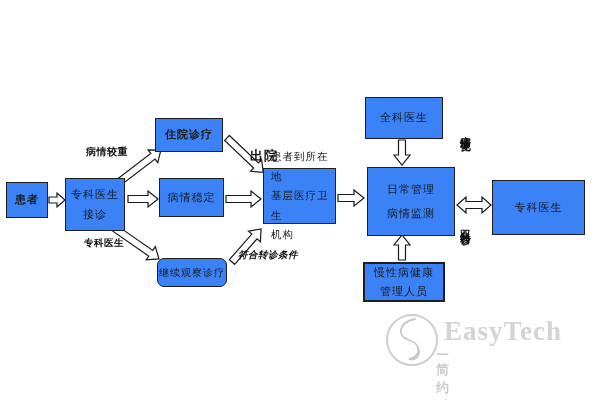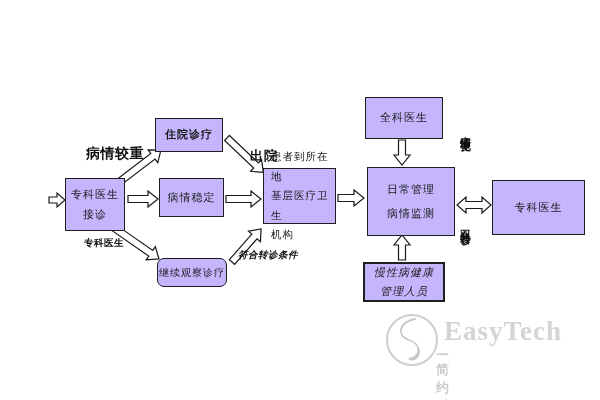--- a/index.html
+++ b/index.html
@@ -3,27 +3,27 @@
 <meta charset="utf-8">
 <style>
   html,body{margin:0;padding:0;background:#ffffff;}
   .canvas{
     position:relative;width:600px;height:400px;background:#ffffff;overflow:hidden;
     font-family:"DejaVu Sans","Liberation Sans",sans-serif;color:#1a1a1a;
   }
   .arrow-layer{position:absolute;left:0;top:0;width:600px;height:400px;z-index:1;}
   .arrow-layer polygon{fill:#ffffff;stroke:#1a1a1a;stroke-width:1.2;stroke-linejoin:miter;}
   .node{
-    position:absolute;z-index:2;background:#c4b5fd;border:1.5px solid #1f1f1f;
+    position:absolute;z-index:2;background:#3b82f6;border:1.5px solid #1f1f1f;
     display:flex;align-items:center;justify-content:center;text-align:center;
     font-size:11px;line-height:1.75;box-sizing:border-box;letter-spacing:1px;
   }
   .node span{white-space:pre-line;}
   .node.bold{font-weight:700;}
-  .node.thick{border-width:2px;font-style:italic;}
+  .node.thick{border-width:2px;}
   .node.left-align{justify-content:flex-start;text-align:left;padding-left:7px;}
   .edge-label{
     position:absolute;z-index:3;font-weight:700;color:#0d0d0d;
     font-size:9.5px;letter-spacing:0.5px;white-space:nowrap;
   }
   .edge-label.big{font-size:13px;letter-spacing:1px;}
   .edge-label.vertical{
     writing-mode:vertical-rl;text-orientation:upright;
     font-size:10.5px;letter-spacing:2px;white-space:normal;
   }
@@ -64,20 +64,23 @@
 
     <polygon points="338,194.5 354,194.5 354,190 364,198 354,206 354,201.5 338,201.5"></polygon>
 
     <polygon points="398.5,140 398.5,155 394,155 402,165 410,155 405.5,155 405.5,140"></polygon>
 
     <polygon points="398.5,260 398.5,245 394,245 402,235 410,245 405.5,245 405.5,260"></polygon>
 
     <polygon points="457,205 466,197 466,201.5 482,201.5 482,197 491,205 482,213 482,208.5 466,208.5 466,213"></polygon>
   </svg>
 
+  <div class="node bold" style="left:6px;top:182px;width:42px;height:36px;">
+    <span>患者</span>
+  </div>
 
   <div class="node" style="left:65px;top:178px;width:60px;height:53px;">
     <span>专科医生
 接诊</span>
   </div>
 
   <div class="node" style="left:155px;top:118px;width:68px;height:34px;font-weight:bold;">
     <span>住院诊疗</span>
   </div>
 
@@ -106,21 +109,21 @@
 
   <div class="node thick" style="left:363px;top:262px;width:82px;height:40px;">
     <span>慢性病健康
 管理人员</span>
   </div>
 
   <div class="node" style="left:492px;top:180px;width:93px;height:55px;">
     <span>专科医生</span>
   </div>
 
-  <div class="edge-label" style="left:86px;top:145px;font-size:14px;">病情较重</div>
+  <div class="edge-label" style="left:86px;top:145px;font-size:10px;">病情较重</div>
 
   <div class="edge-label" style="left:84px;top:237px;">专科医生</div>
 
   <div class="edge-label big" style="left:250px;top:128px;margin-top:19px;">出院</div>
 
   <div class="edge-label" style="left:238px;top:249px;font-style:italic;">符合转诊条件</div>
 
   <div class="edge-label vertical" style="left:459px;top:127px;height:52px;">病情变化</div>
 
   <div class="edge-label vertical" style="left:459px;top:221px;height:52px;">双向转诊</div>

